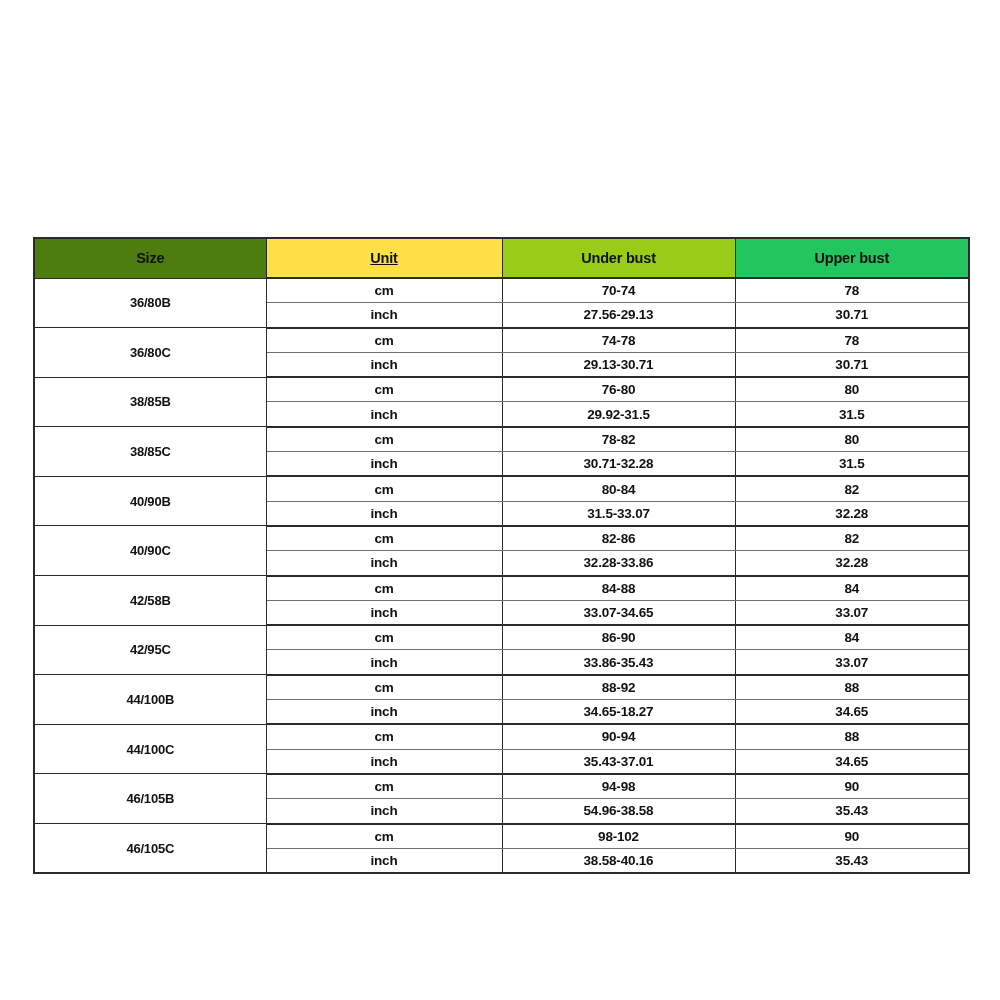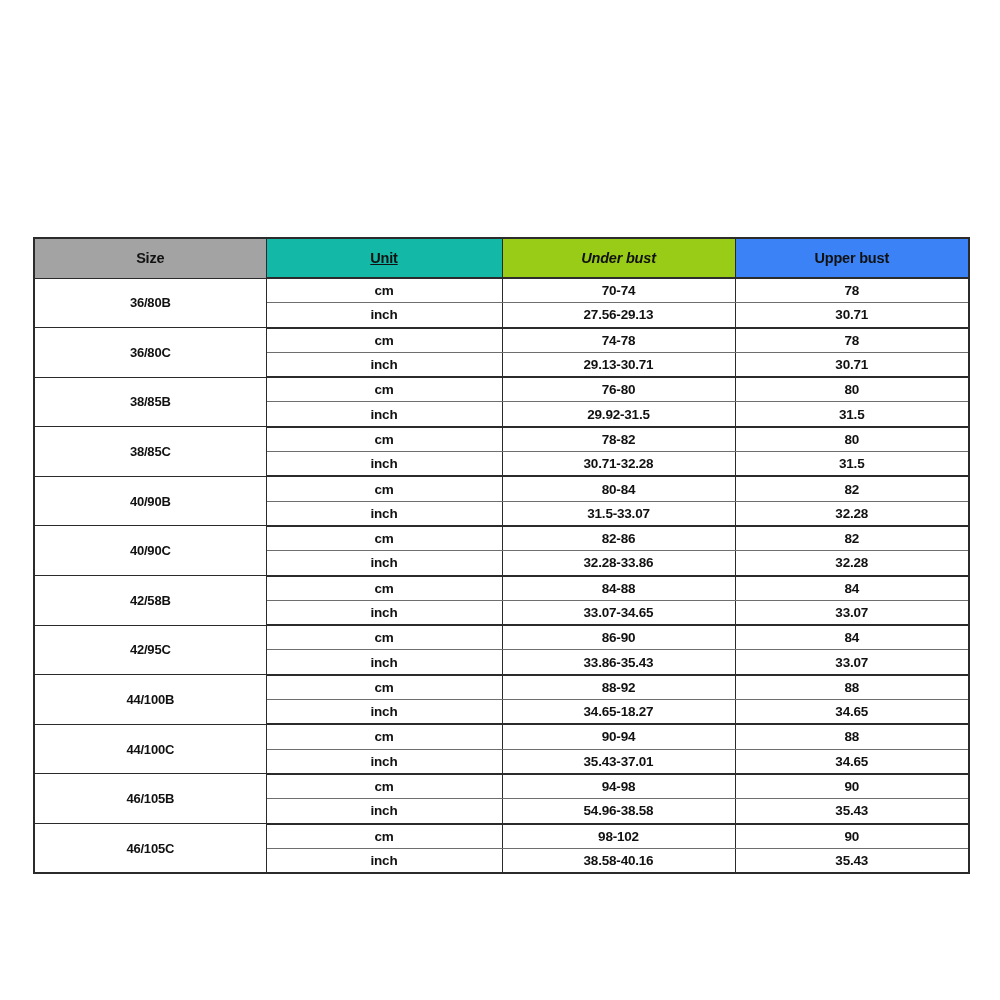--- a/index.html
+++ b/index.html
@@ -109,24 +109,24 @@
   <div class="chart-wrap">
     <table class="size-table">
       <colgroup>
         <col class="c-size">
         <col class="c-unit">
         <col class="c-under">
         <col class="c-upper">
       </colgroup>
       <thead>
         <tr>
-          <th style="background: #a3a3a3;">Size</th>
-          <th style="background: #14b8a6; text-decoration: underline;">Unit</th>
-          <th style="background: rgb(153, 204, 22); font-style: italic;">Under bust</th>
-          <th style="background: #3b82f6; margin-left: 28px;">Upper bust</th>
+          <th style="background: #4d7c0f;">Size</th>
+          <th style="background: #fde047; text-decoration: underline;">Unit</th>
+          <th style="background: rgb(153, 204, 22);">Under bust</th>
+          <th style="background: #22c55e; margin-left: 28px;">Upper bust</th>
         </tr>
       </thead>
       <tbody id="table-body">
           <tr class="row-cm">
             <td class="size-cell" rowspan="2">36/80B</td>
             <td class="unit-cell inner">cm</td>
             <td class="under-cell inner">70-74</td>
             <td class="upper-cell inner">78</td>
           </tr>
           <tr class="row-inch">

